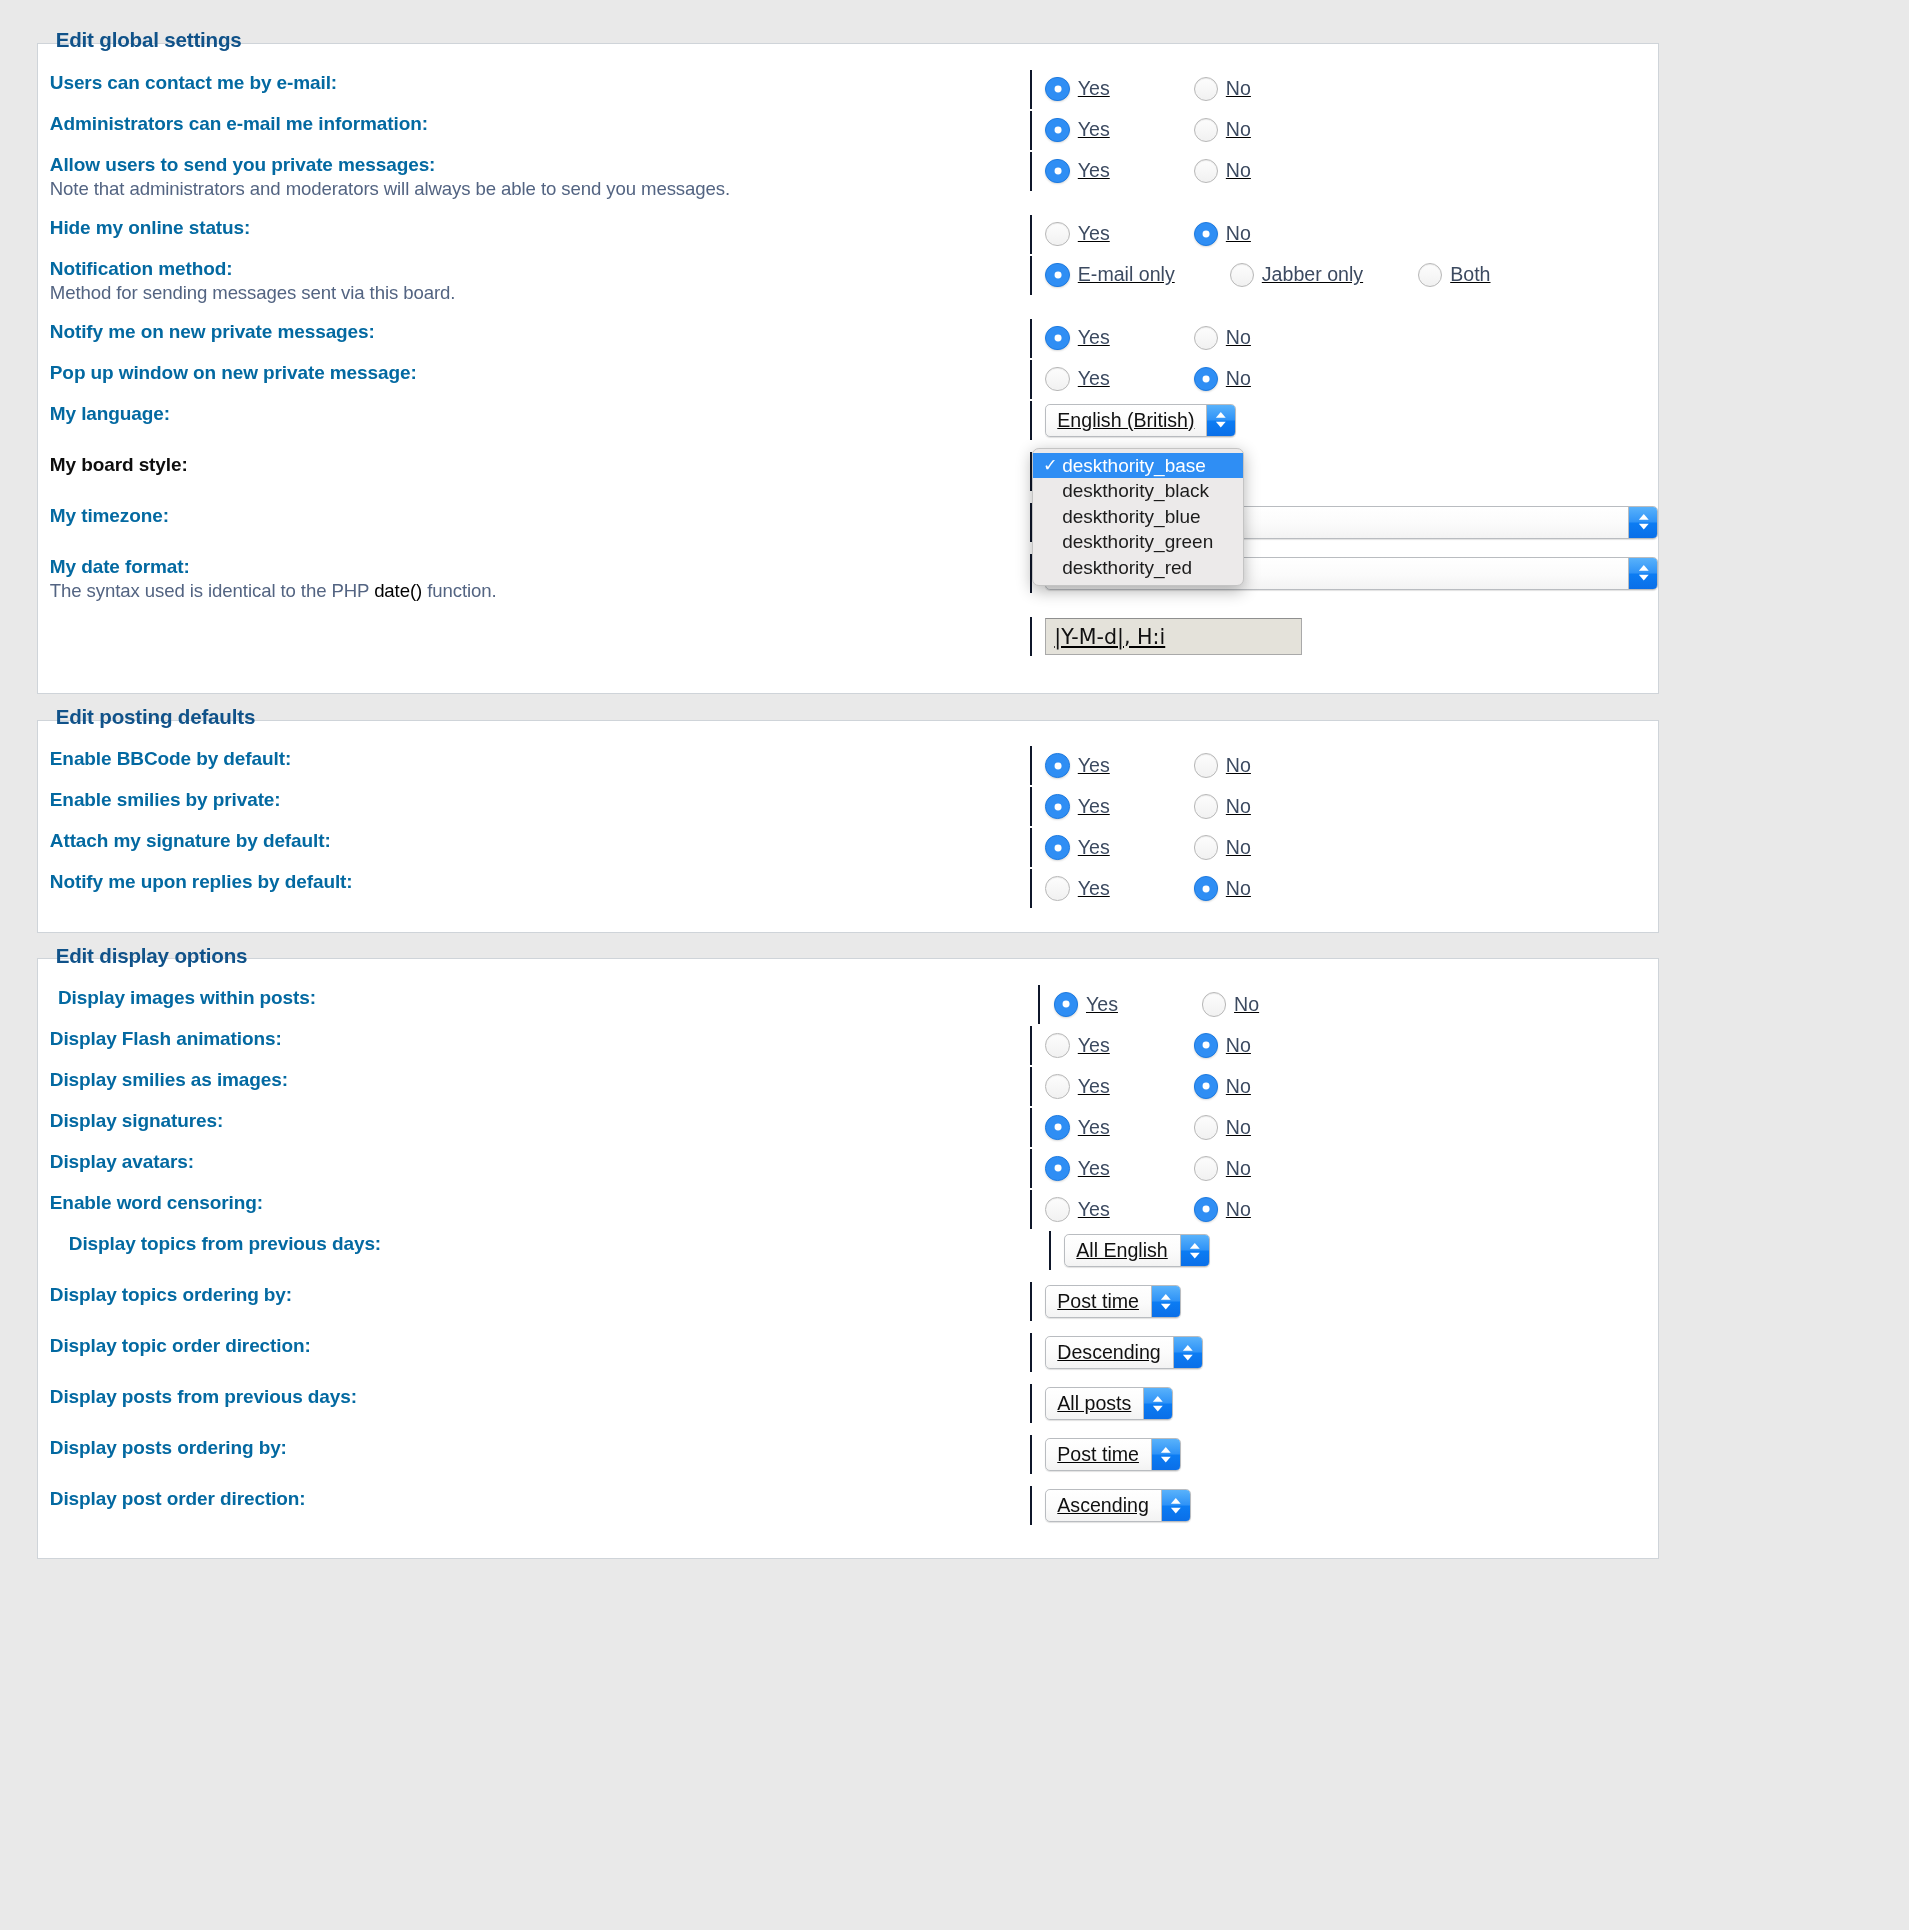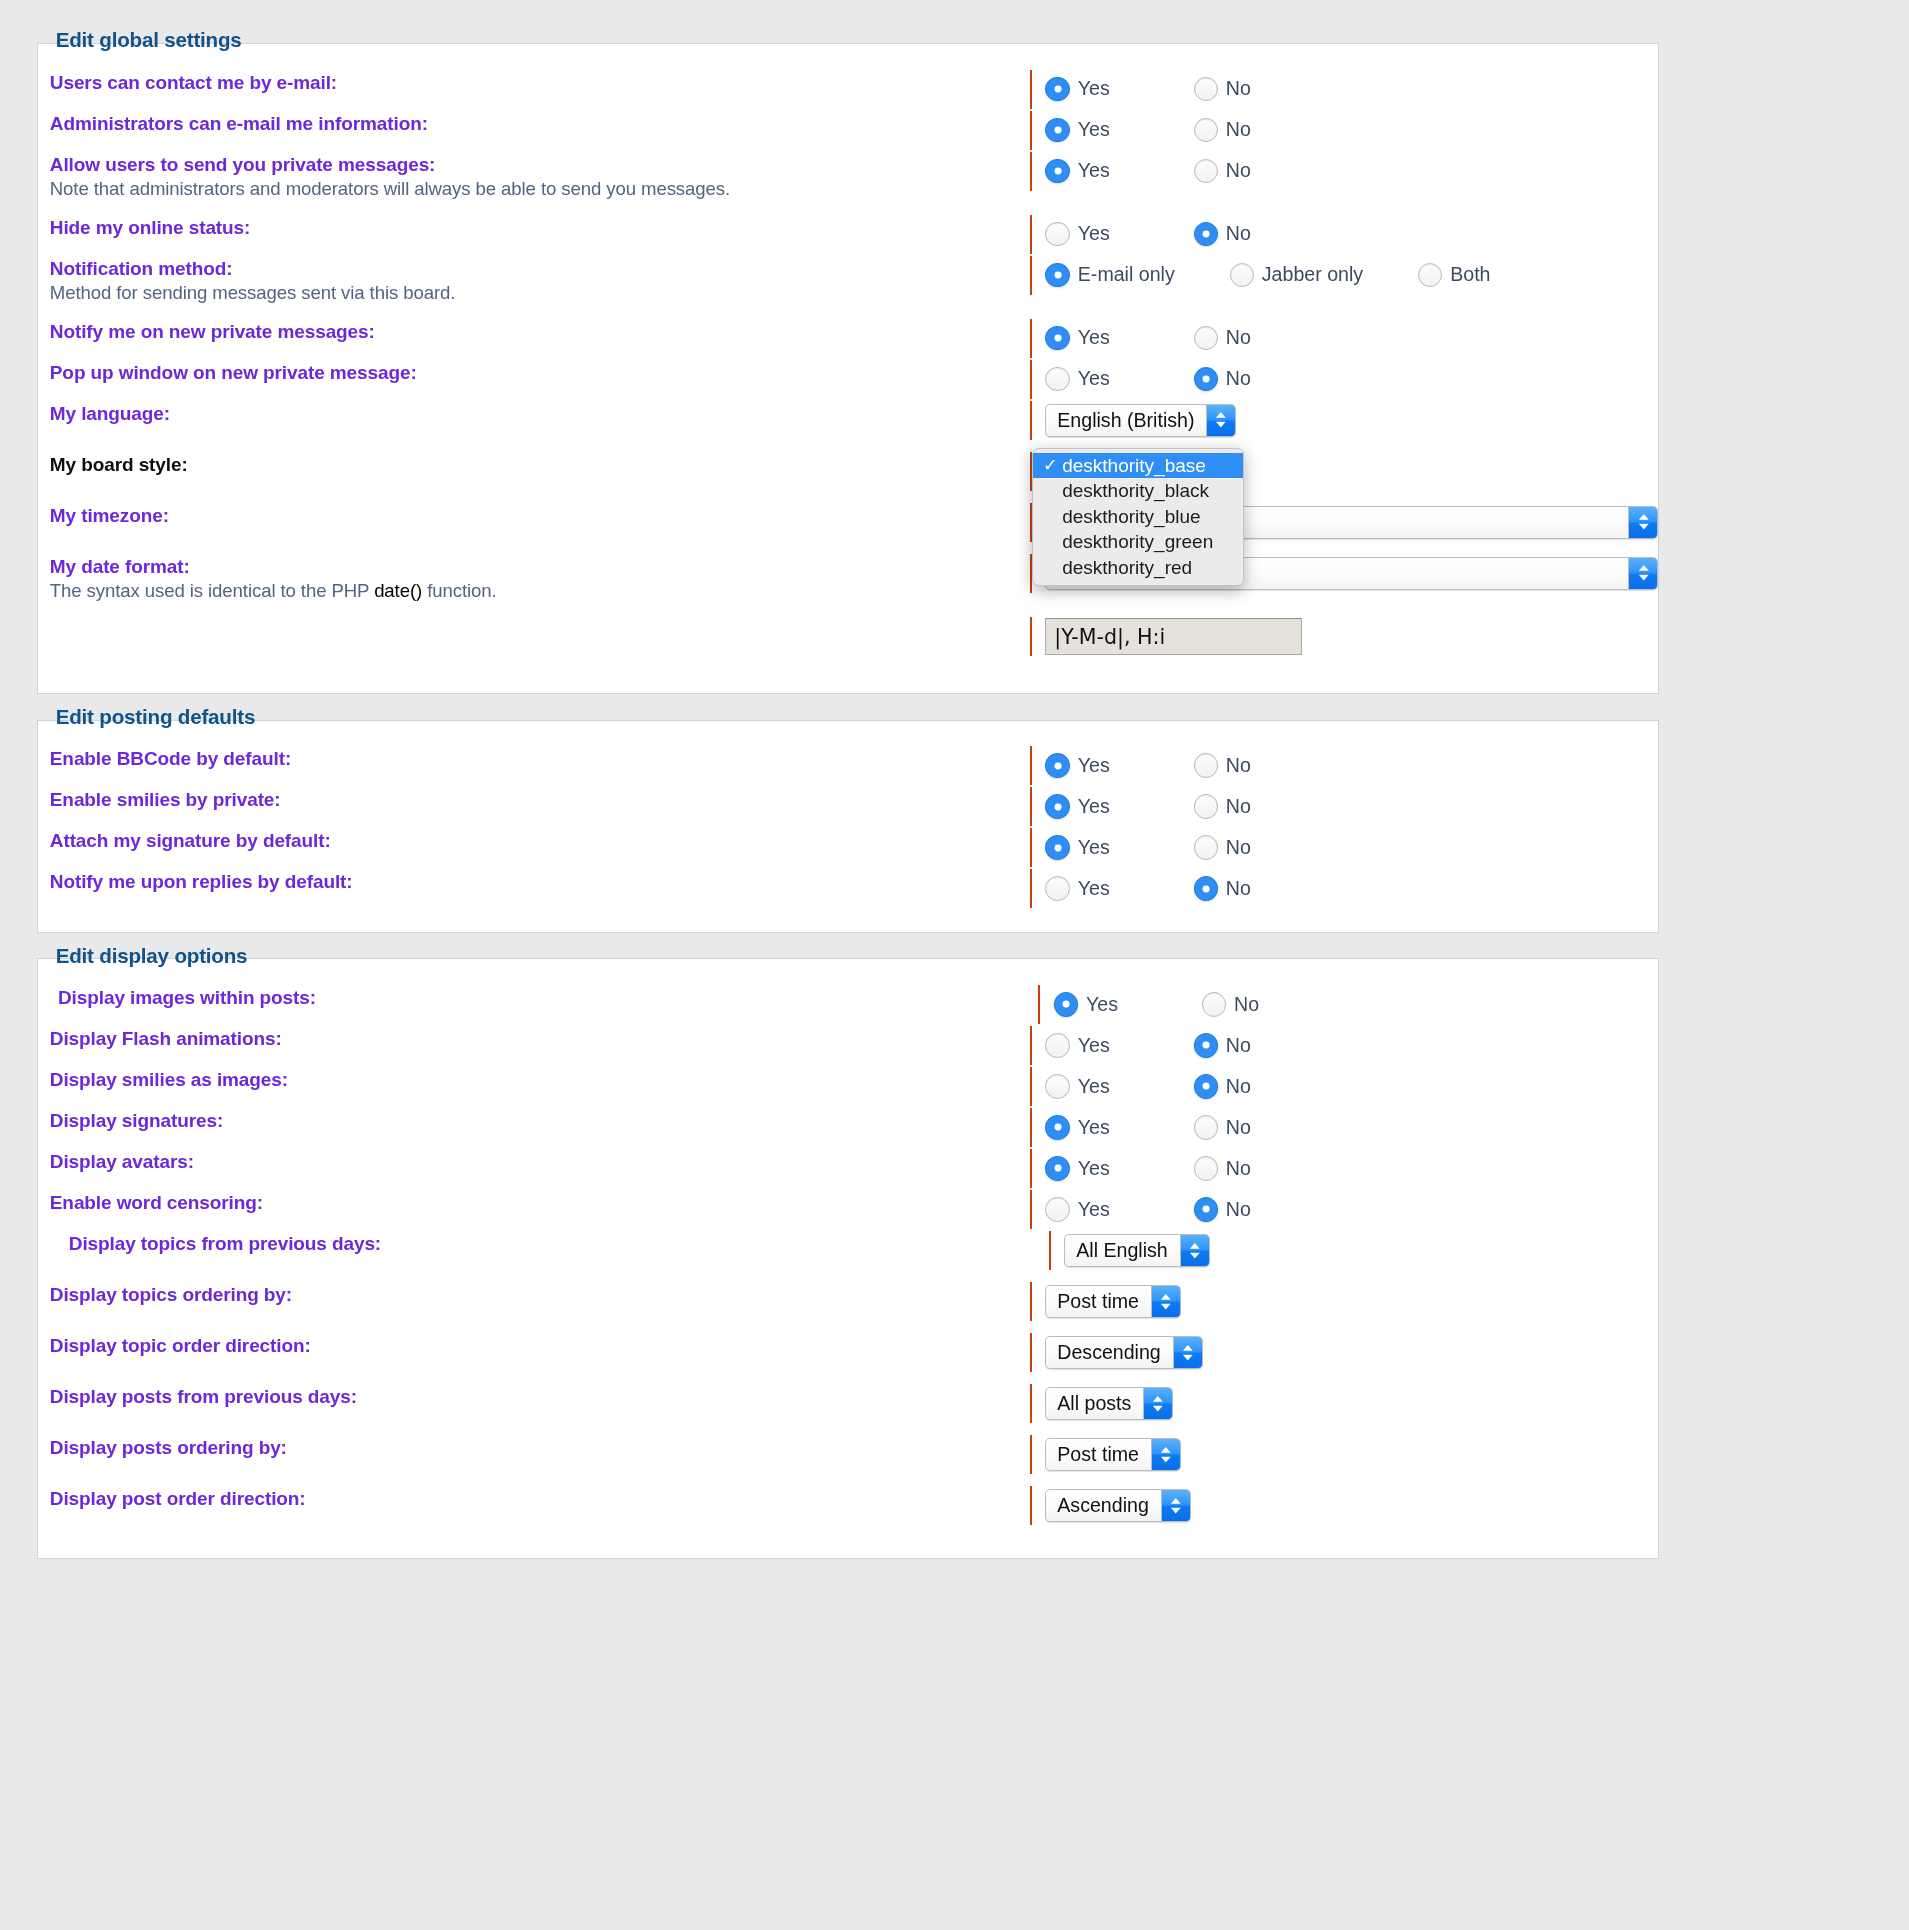--- a/index.html
+++ b/index.html
@@ -50,21 +50,21 @@
     position: relative;
     min-height: 41px;
     padding: 0 0 0 11.8px;
   }
   .row .label {
     width: 980px;
     flex: 0 0 980px;
     padding-right: 11.8px;
   }
   .row .label .title {
-    color: #6d28d9;
+    color: #0369a1;
     font-size: 19px;
     font-weight: bold;
     line-height: 25.5px;
     letter-spacing: -0.1px;
   }
   .row .label .title.focused { color: #0d0d0d; }
   .row .label .desc {
     color: #536482;
     font-size: 18.6px;
     font-weight: normal;
@@ -73,23 +73,24 @@
   }
   .row .label .desc a {
     color: #000000;
     text-decoration: none;
   }
   .row .control {
     flex: 1 1 auto;
     display: flex;
     align-items: center;
     position: relative;
-    border-left: 2px solid #c2410c;
+    border-left: 2px solid #0f172a;
     padding-left: 13.7px;
     min-height: 39px;
+    text-decoration: underline;
   }
 
   
   .radio-opt {
     display: inline-flex;
     align-items: center;
     margin-right: 7.8px;
     white-space: nowrap;
   }
   .radio {

